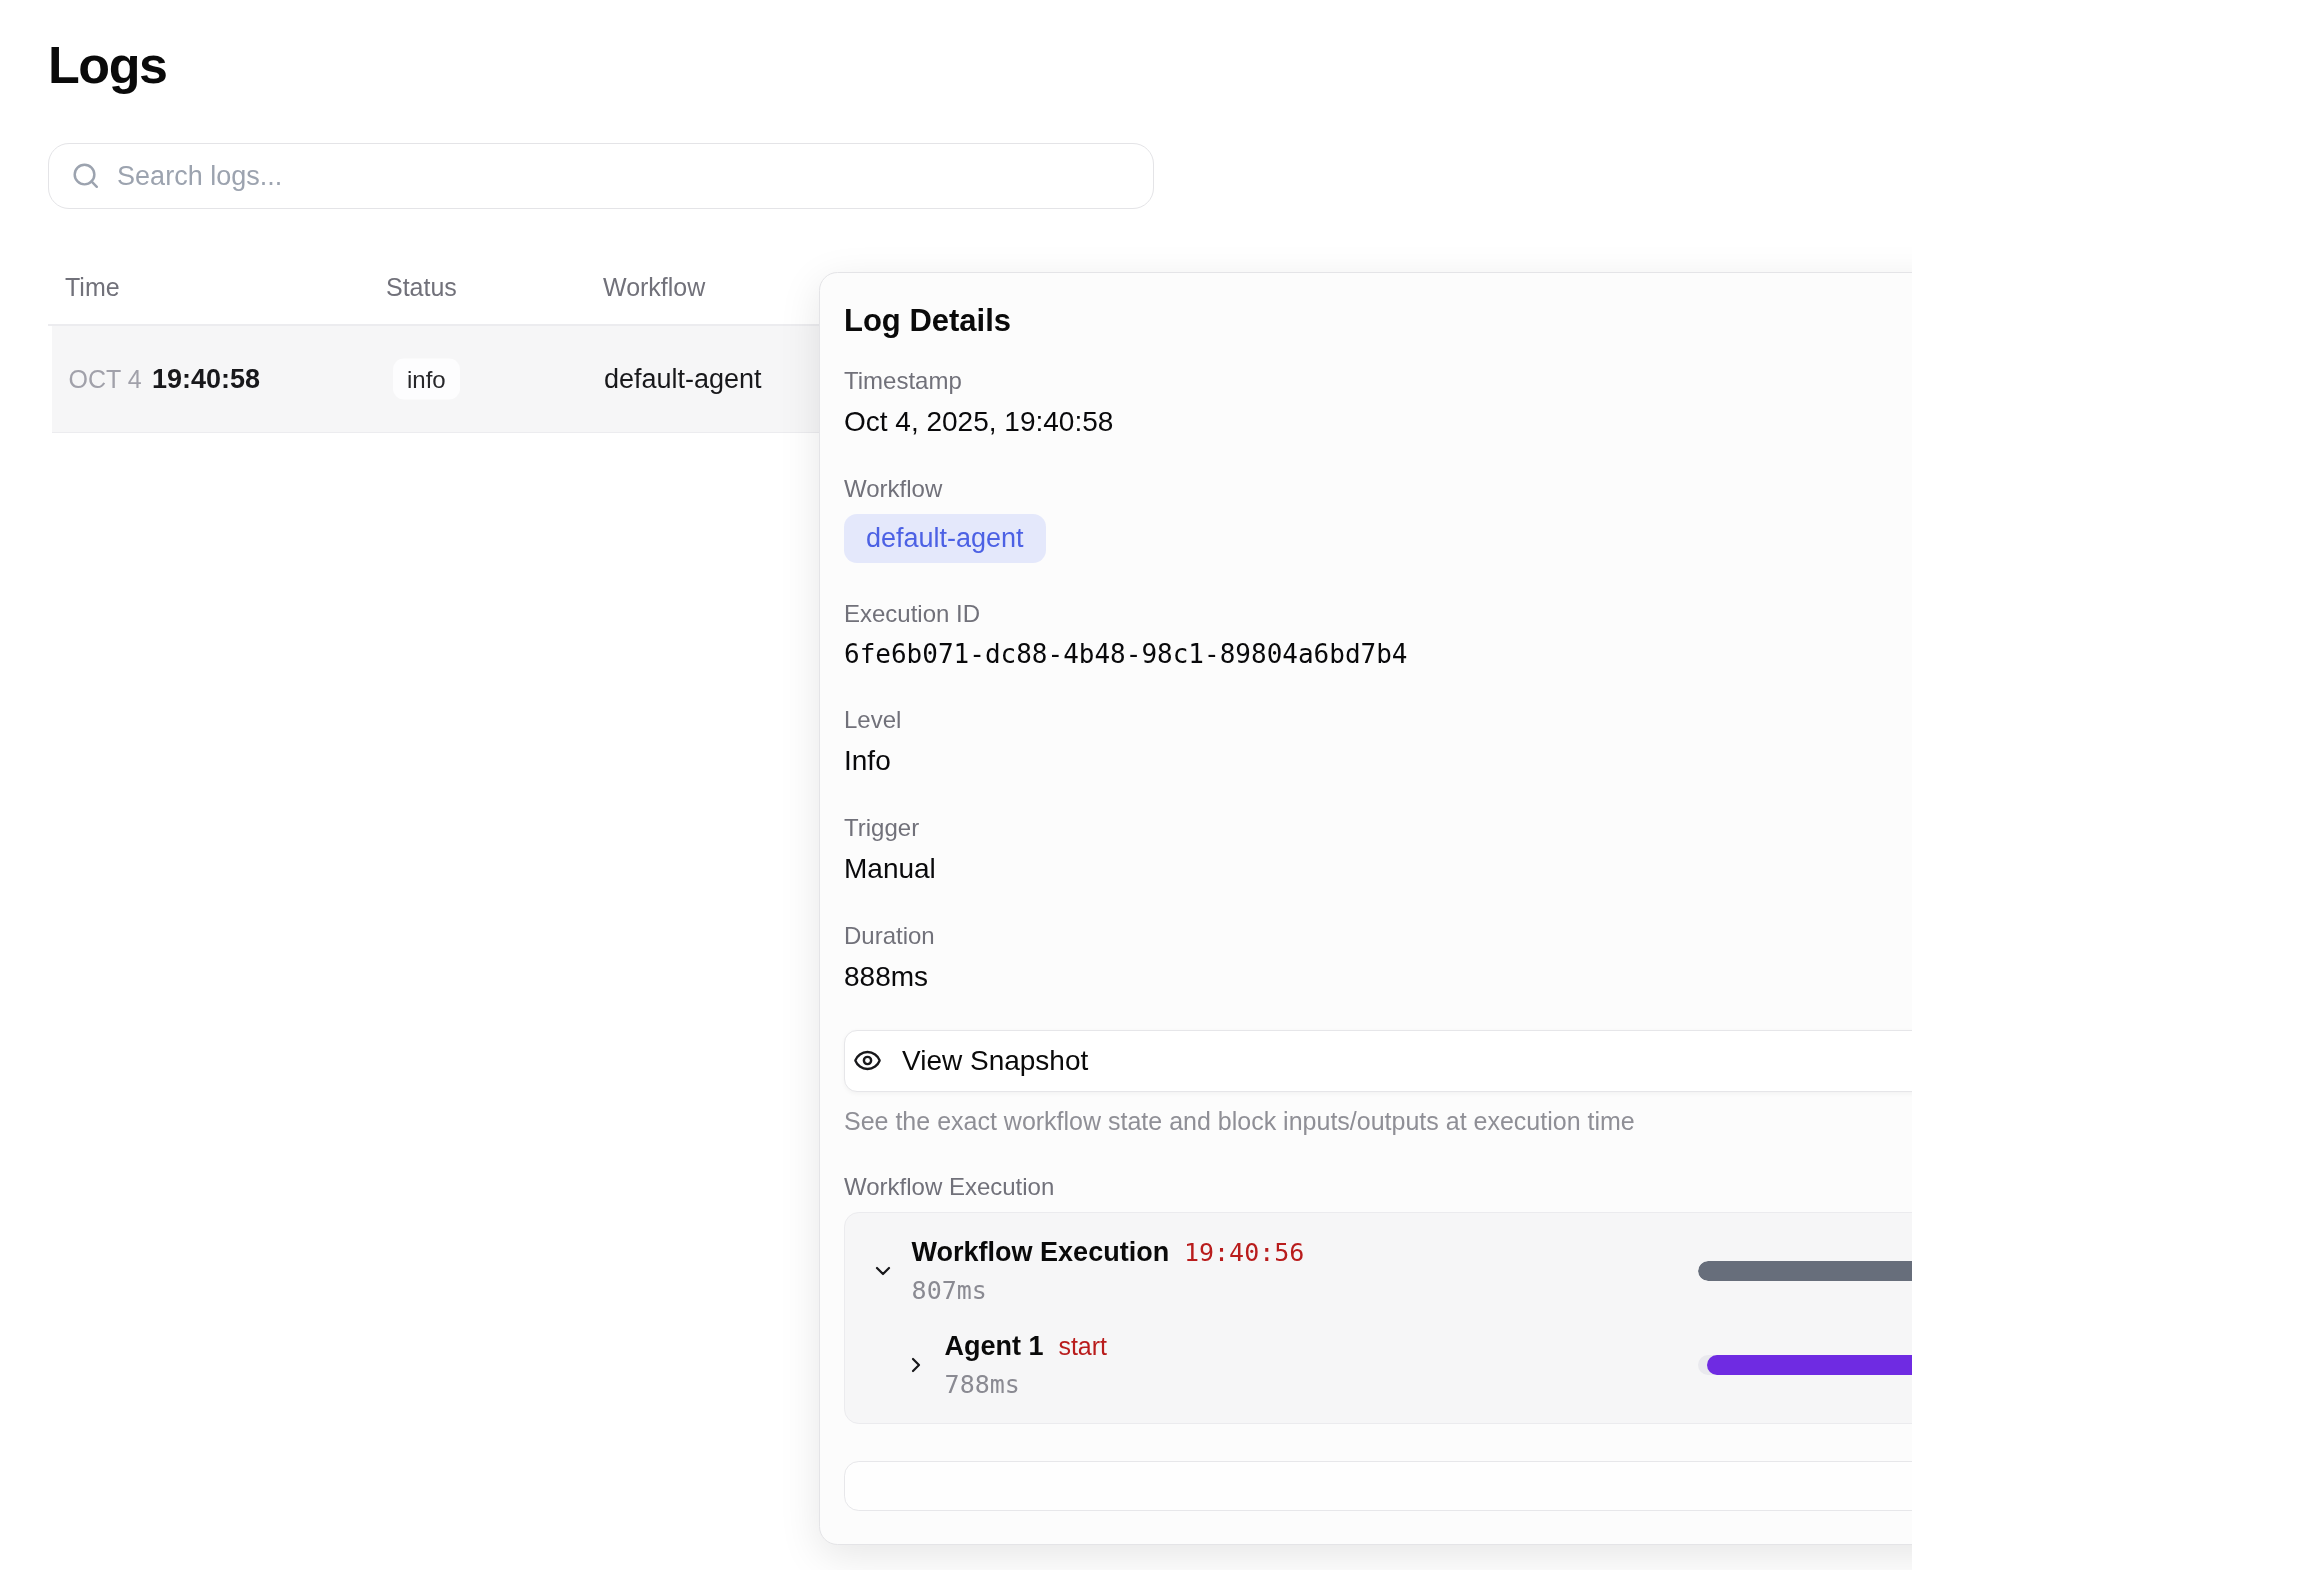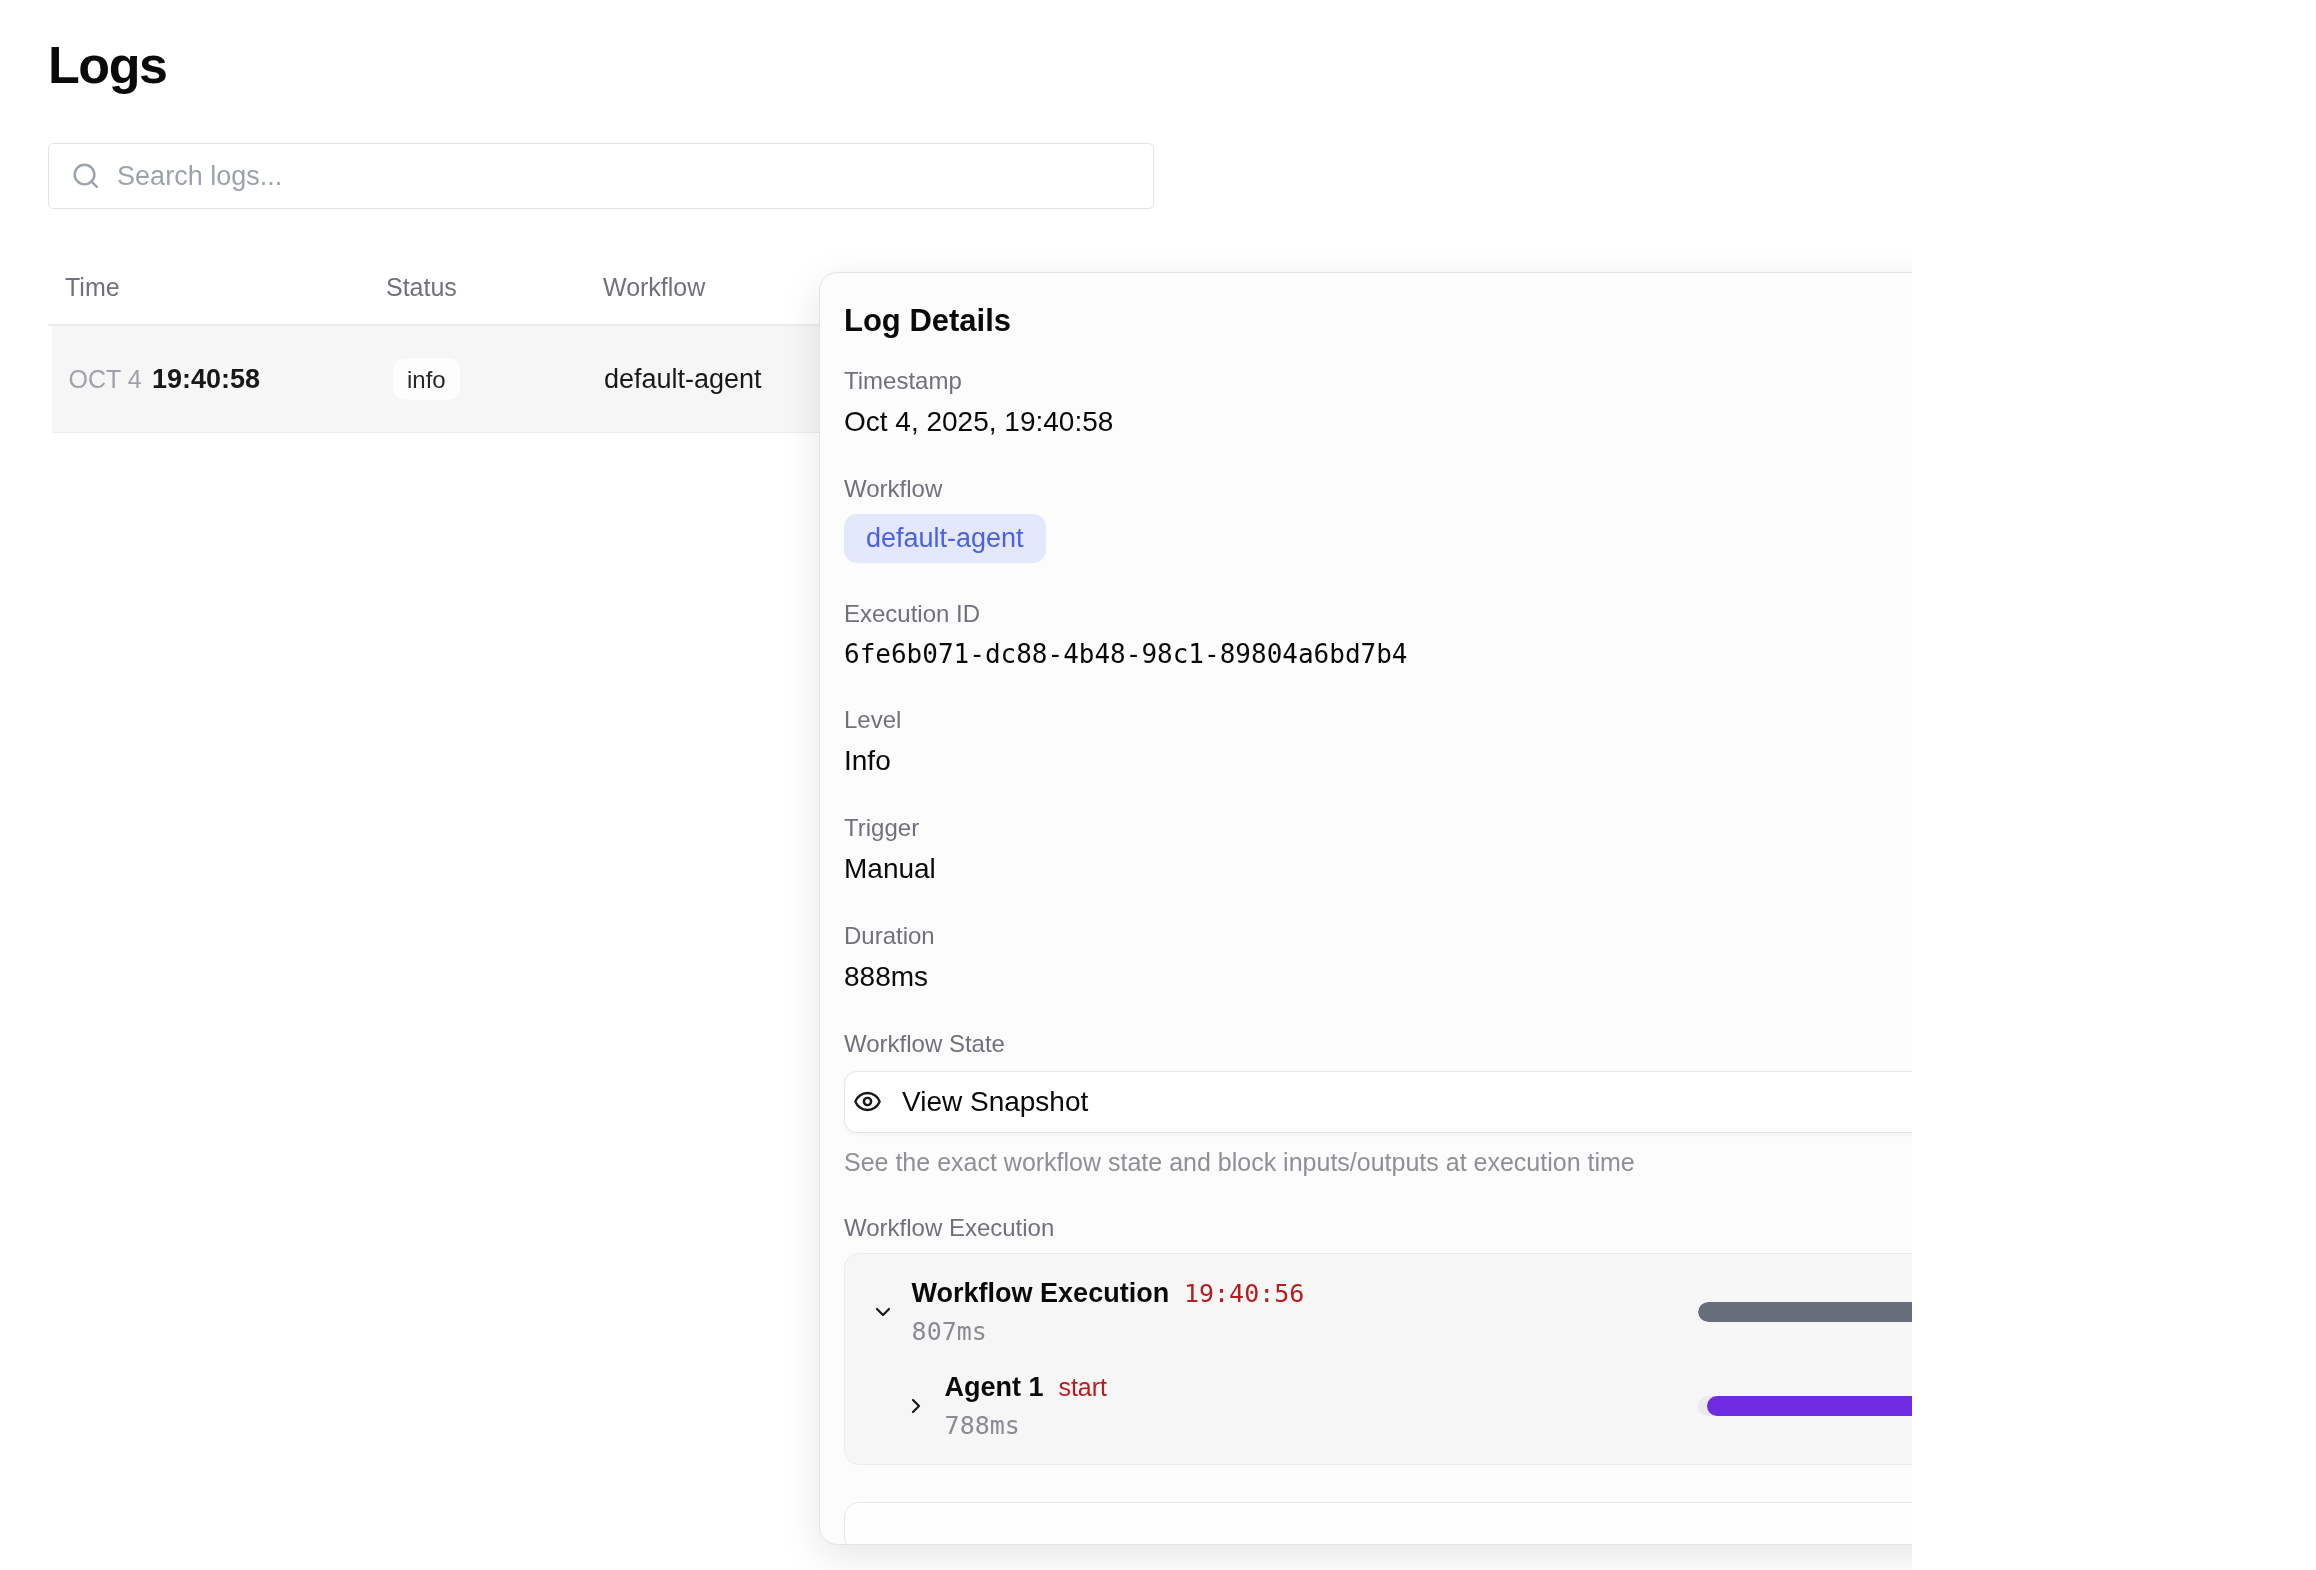--- a/index.html
+++ b/index.html
@@ -9,21 +9,21 @@
     background:#ffffff; color:#0a0a0a;
     font-family:"Liberation Sans", sans-serif;
   }
   .mono { font-family:"DejaVu Sans Mono", monospace; }
 
   
   .page-title { position:absolute; left:48px; top:35px; font-size:52px; font-weight:700; letter-spacing:-1.4px; color:#0a0a0a; }
 
   .search {
     position:absolute; left:48px; top:143px; width:1106px; height:66px;
-    border:1.8px solid #e4e4e7; border-radius:5px; background:#fff;
+    border:1.8px solid #e4e4e7; border-radius:21px; background:#fff;
     display:flex; align-items:center; padding:0 22px; gap:16.6px;
   }
   .search .icon { width:29.5px; height:29.5px; color:#9ca3af; flex:none; }
   .search input {
     flex:1; border:none; outline:none; background:transparent;
     font-size:27px; color:#18181b; font-family:"Liberation Sans", sans-serif;
   }
   .search input::placeholder { color:#9ca3af; }
 
   .icon-btn {
@@ -242,21 +242,20 @@
       <div class="field-label">Trigger</div>
       <div class="field-value">Manual</div>
     </div>
 
     <div class="field">
       <div class="field-label">Duration</div>
       <div class="field-value">888ms</div>
     </div>
 
     <div class="field">
-      <div class="field-label">Workflow State</div>
       <button class="snapshot-btn">
         <span class="icon">
           <svg viewBox="0 0 24 24" fill="none" stroke="currentColor" stroke-width="2" stroke-linecap="round" stroke-linejoin="round">
               <path d="M2.06 12.35a1 1 0 0 1 0-.7C3.42 8.1 7.22 5 12 5s8.58 3.1 9.94 6.65a1 1 0 0 1 0 .7C20.58 15.9 16.78 19 12 19s-8.58-3.1-9.94-6.65Z"></path>
               <circle cx="12" cy="12" r="3"></circle>
             </svg>
         </span>
         <span>View Snapshot</span>
       </button>
       <div class="helper-text">See the exact workflow state and block inputs/outputs at execution time</div>

